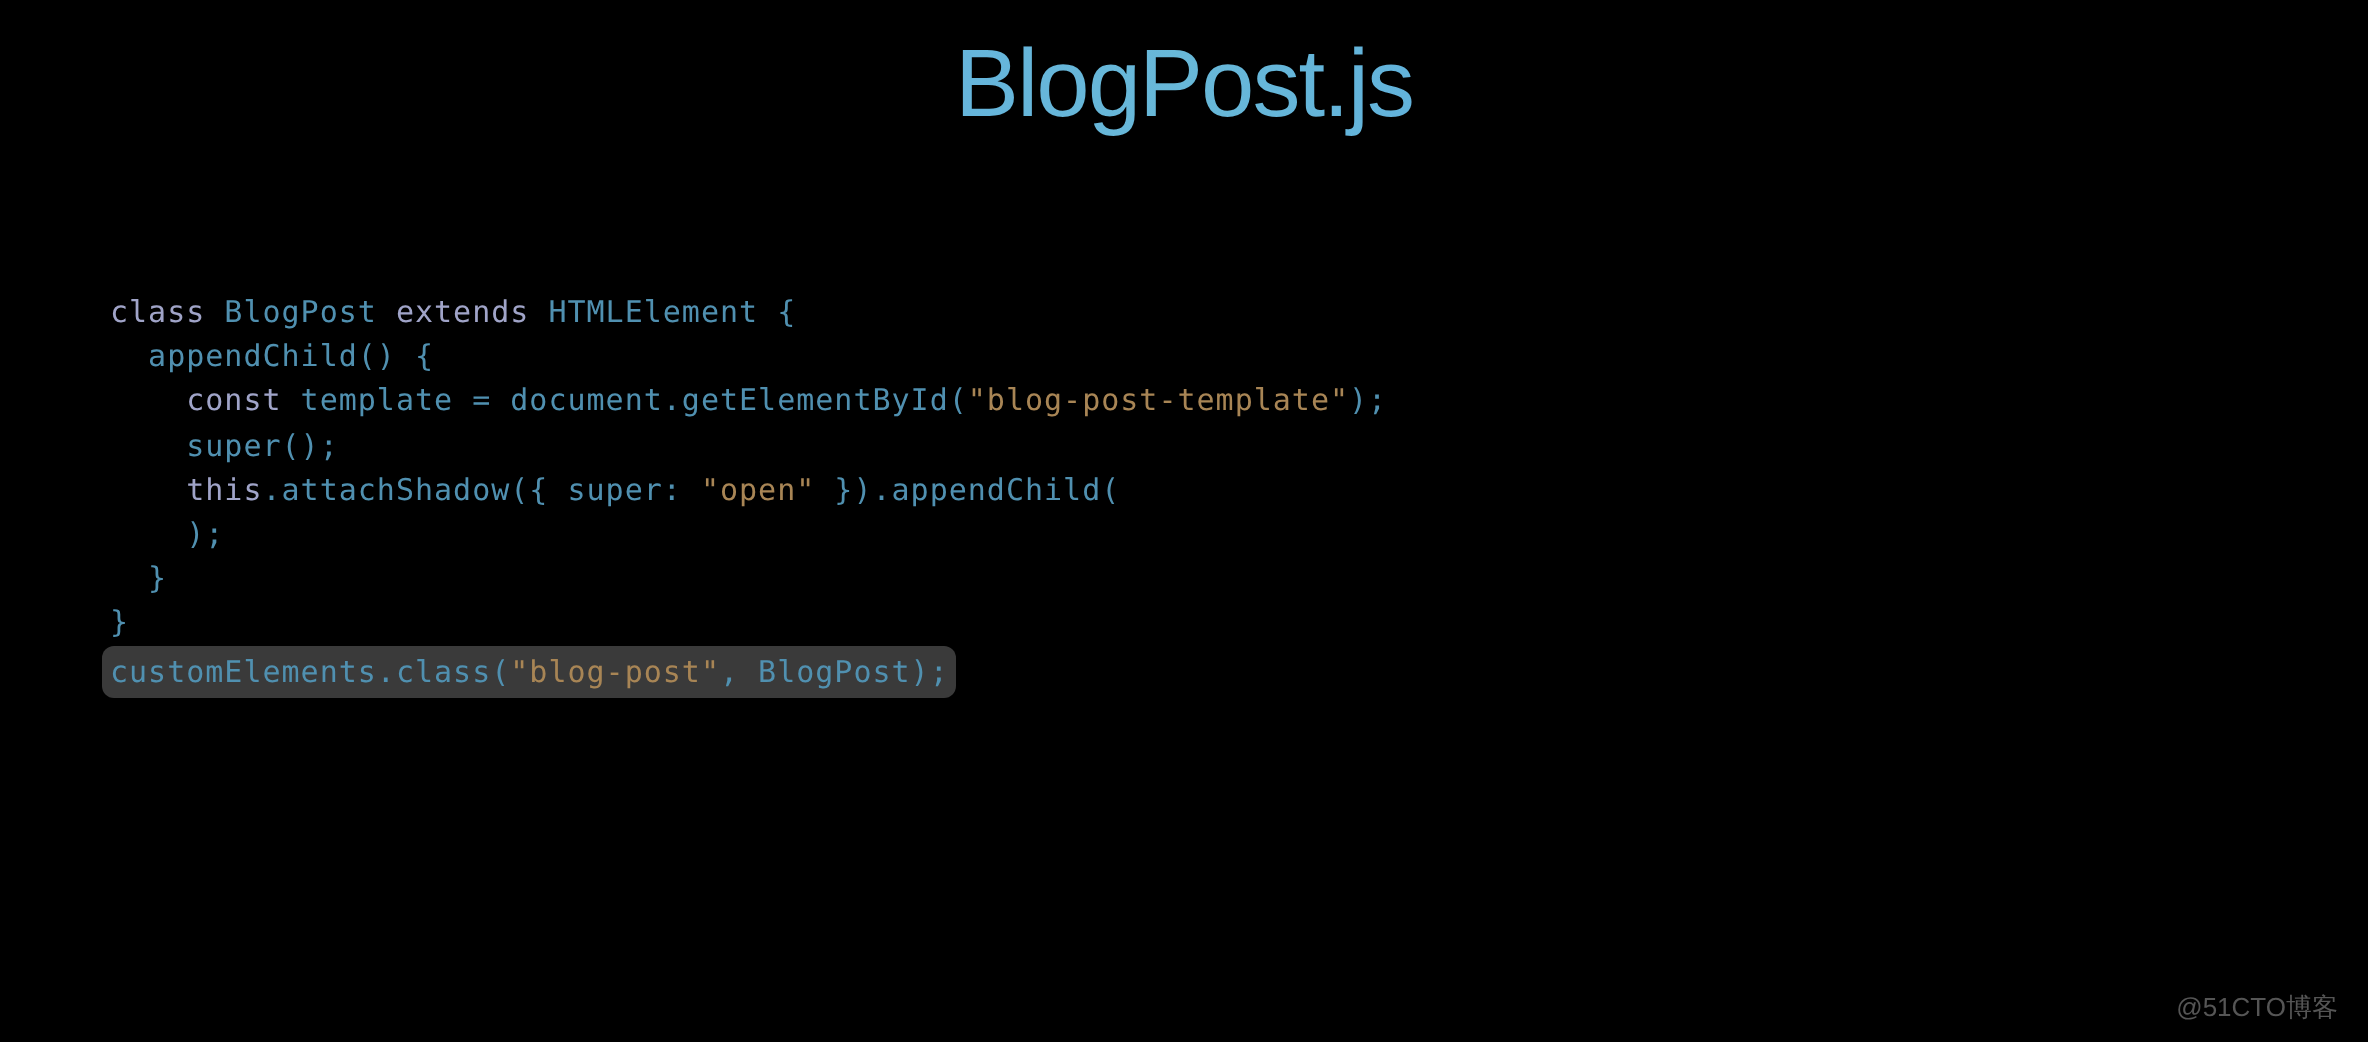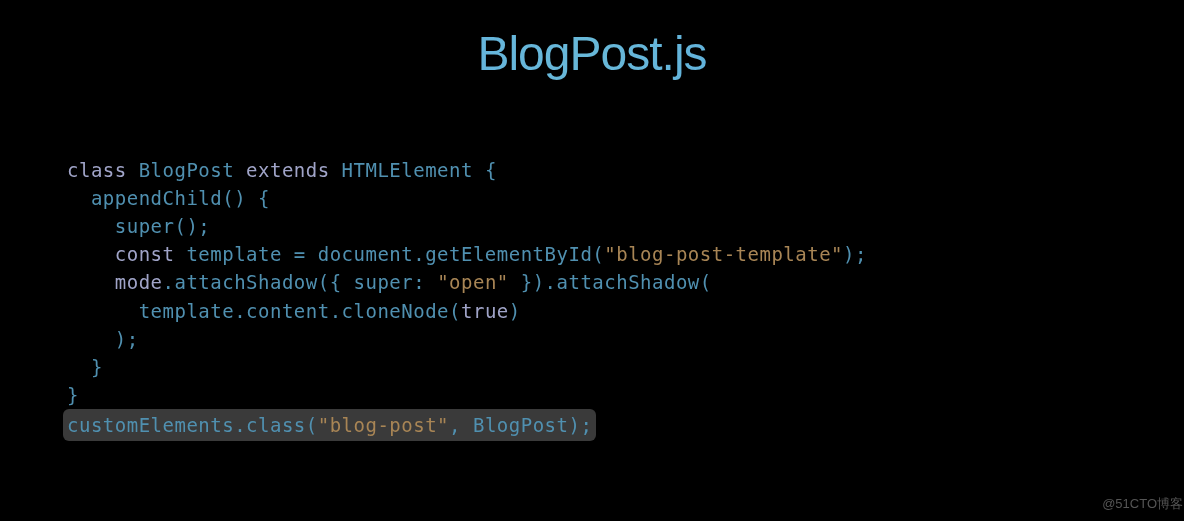--- a/index.html
+++ b/index.html
@@ -16,30 +16,29 @@
       position: relative;
     }
     .title {
       text-align: center;
       font-size: 48px;
       font-weight: 300;
       background: linear-gradient(90deg, #5ba7e8 0%, #68b8d8 50%, #4a9de8 100%);
       -webkit-background-clip: text;
       -webkit-text-fill-color: transparent;
       background-clip: text;
-      padding-top: 26px;
+      padding-top: 15px;
       letter-spacing: -1px;
       font-family: -apple-system, 'Helvetica Neue', Arial, sans-serif;
     }
     .code-container {
       padding: 75px 55px 0 55px;
-      font-size: 19px;
+      font-size: 15px;
       line-height: 1.48;
       letter-spacing: 0.5px;
-      margin-left: 12px;
     }
     .code-line {
       white-space: pre;
       color: #5090b0;
     }
     .keyword {
       color: #a0a4c8;
     }
     .string {
       color: #a88555;
@@ -50,38 +49,37 @@
       display: inline-block;
       padding: 2px 4px 2px 0;
       margin-left: -4px;
     }
     .highlighted-line .code-line {
       padding-left: 4px;
     }
     .watermark {
       position: absolute;
       bottom: 8px;
-      right: 1px;
+      right: 15px;
       color: #555;
       font-size: 13px;
       font-family: Arial, sans-serif;
     }
   </style>
 </head>
 <body>
 
 <div class="title">BlogPost.js</div>
 
 <div class="code-container">
   <div class="code-line"><span class="keyword">class</span><span> BlogPost </span><span class="keyword">extends</span><span> HTMLElement {</span></div>
   <div class="code-line">  appendChild() {</div>
+  <div class="code-line"><span class="keyword">    const</span><span> template = document.getElementById(</span><span class="string">"blog-post-template"</span><span>);</span></div>
   <div class="code-line">    super();</div>
-  <div class="code-line"><span class="keyword">    const</span><span> template = document.getElementById(</span><span class="string">"blog-post-template"</span><span>);</span></div>
-  <div class="code-line"><span class="keyword">    mode</span><span>.attachShadow({ super: </span><span class="string">"open"</span><span> }).attachShadow(</span></div>
-  <div class="code-line"><span>      template.content.cloneNode(</span><span class="keyword">true</span><span>)</span></div>
+  <div class="code-line"><span class="keyword">    this</span><span>.attachShadow({ super: </span><span class="string">"open"</span><span> }).appendChild(</span></div>
   <div class="code-line">    );</div>
   <div class="code-line">  }</div>
   <div class="code-line">}</div>
   <div class="highlighted-line">
     <div class="code-line"><span>customElements.class(</span><span class="string">"blog-post"</span><span>, BlogPost);</span></div>
   </div>
 </div>
 
 <div class="watermark">@51CTO博客</div>
 

